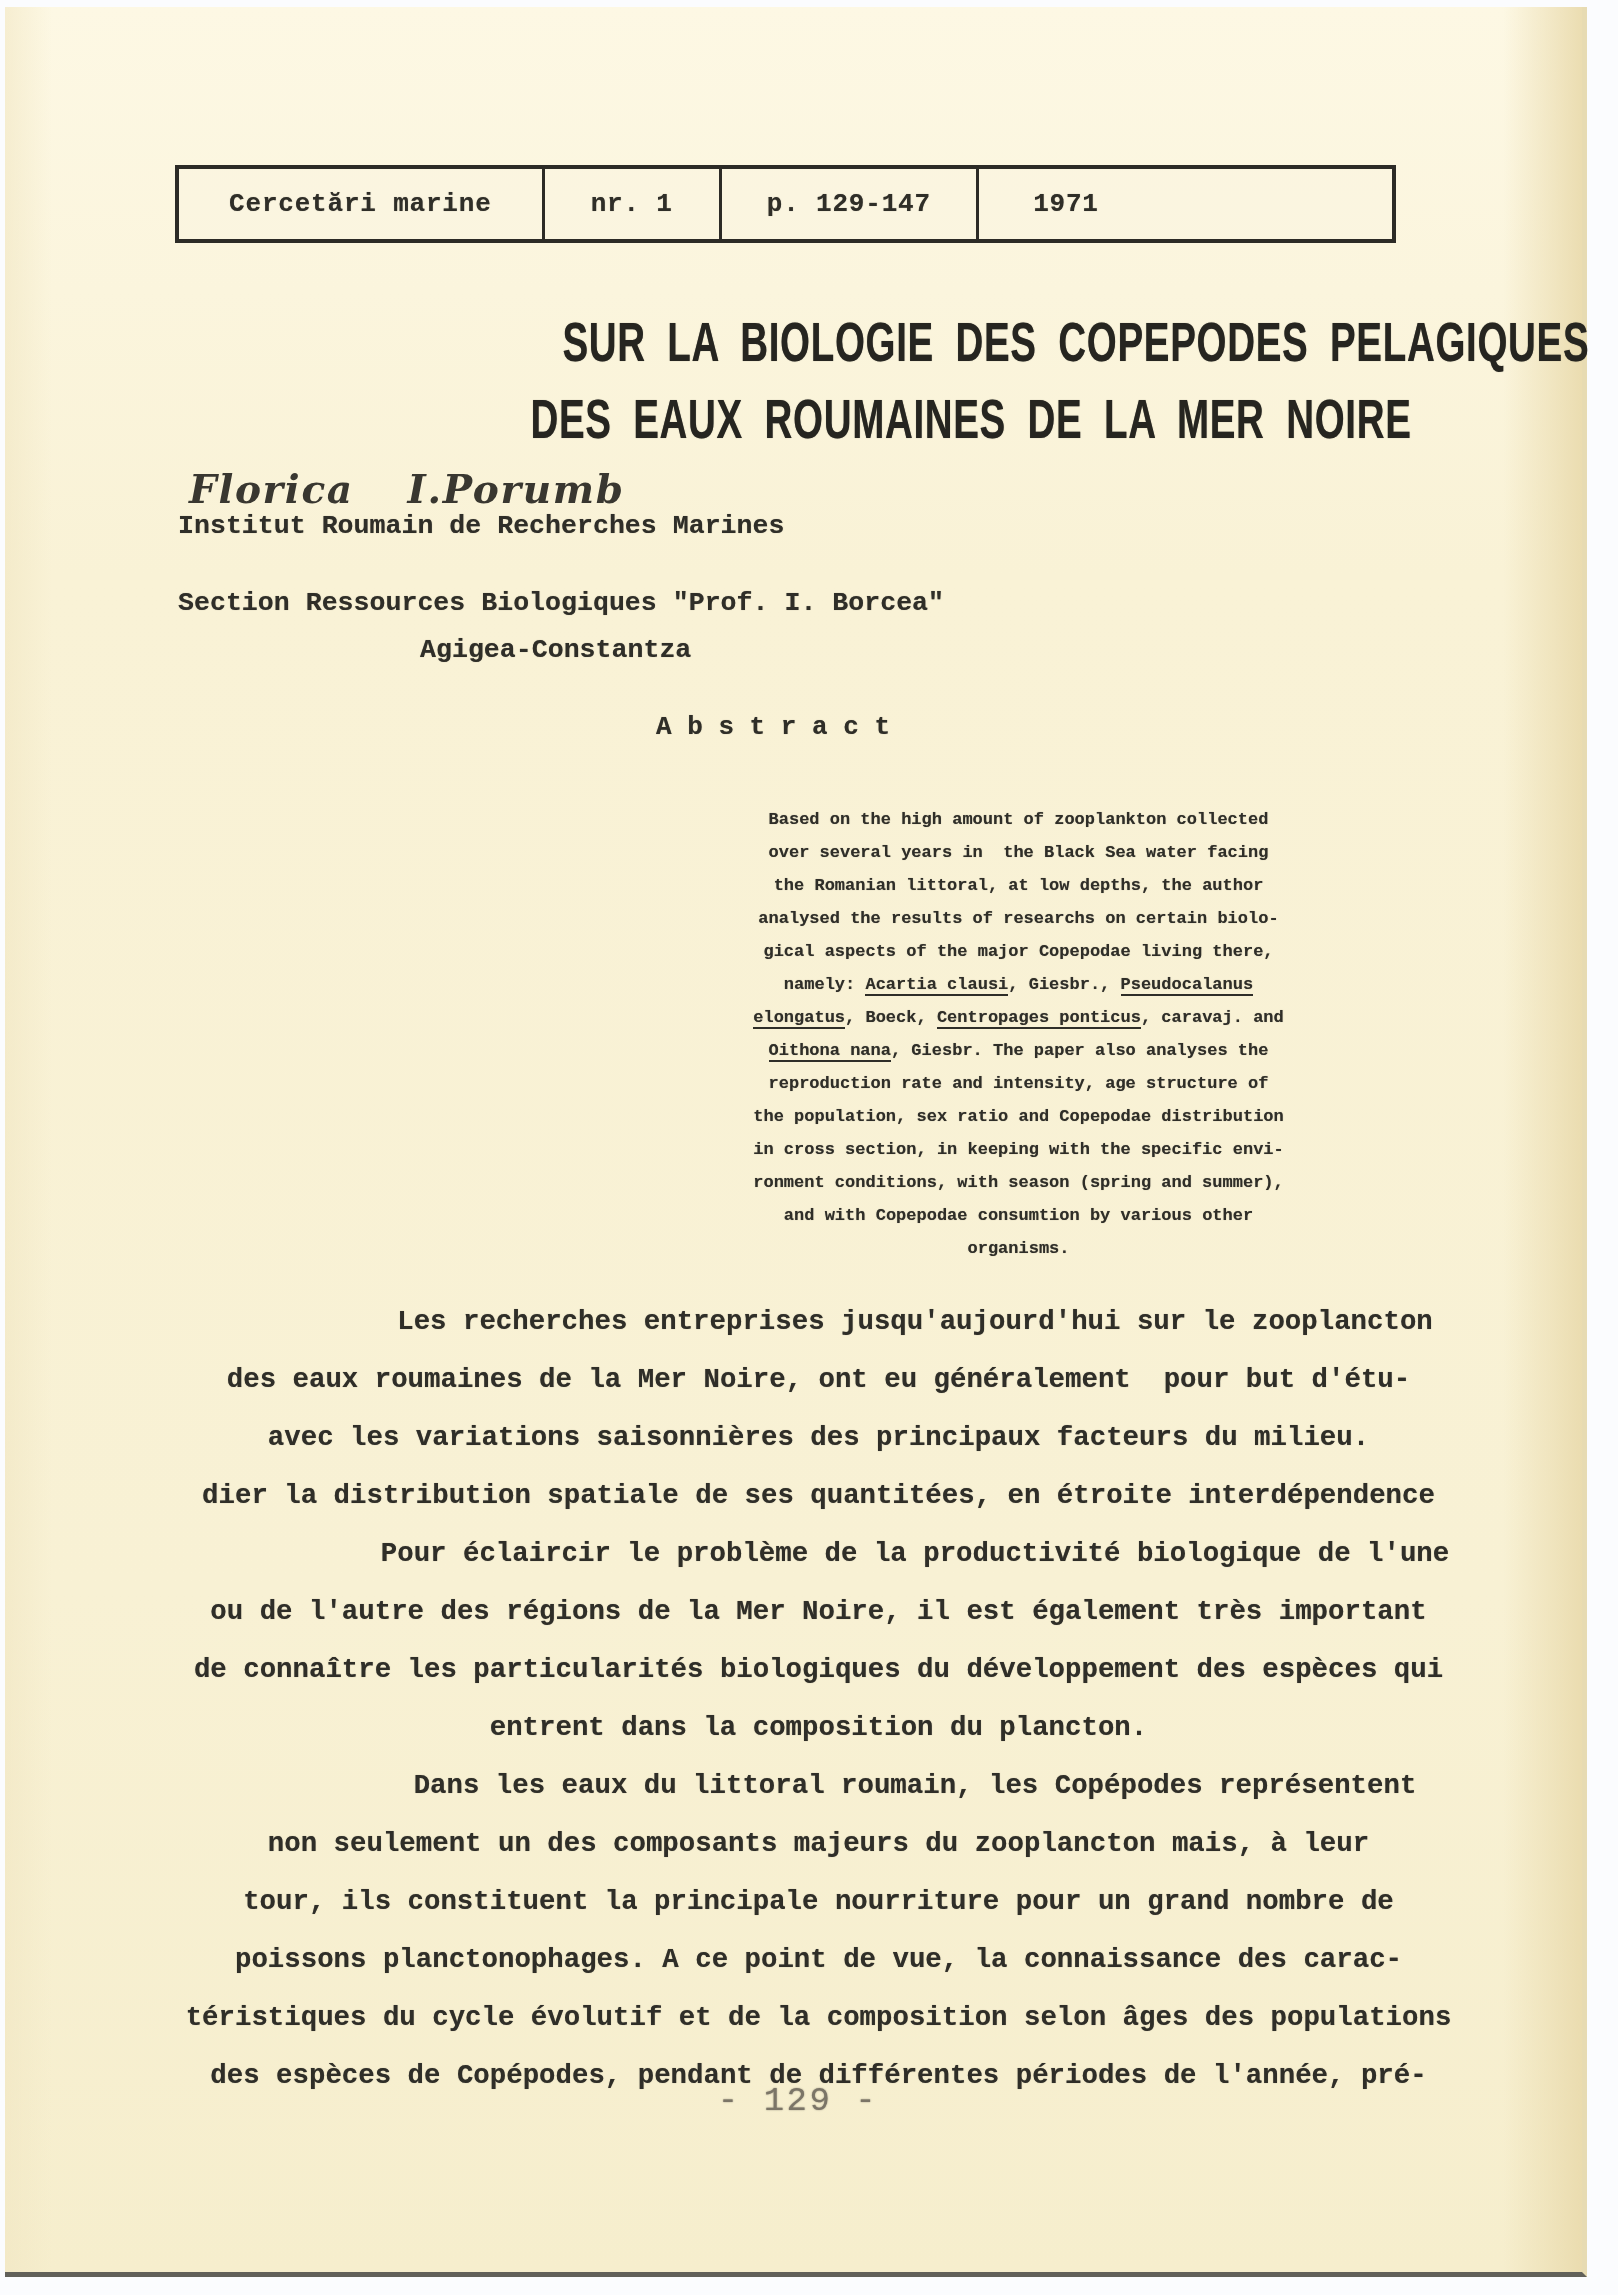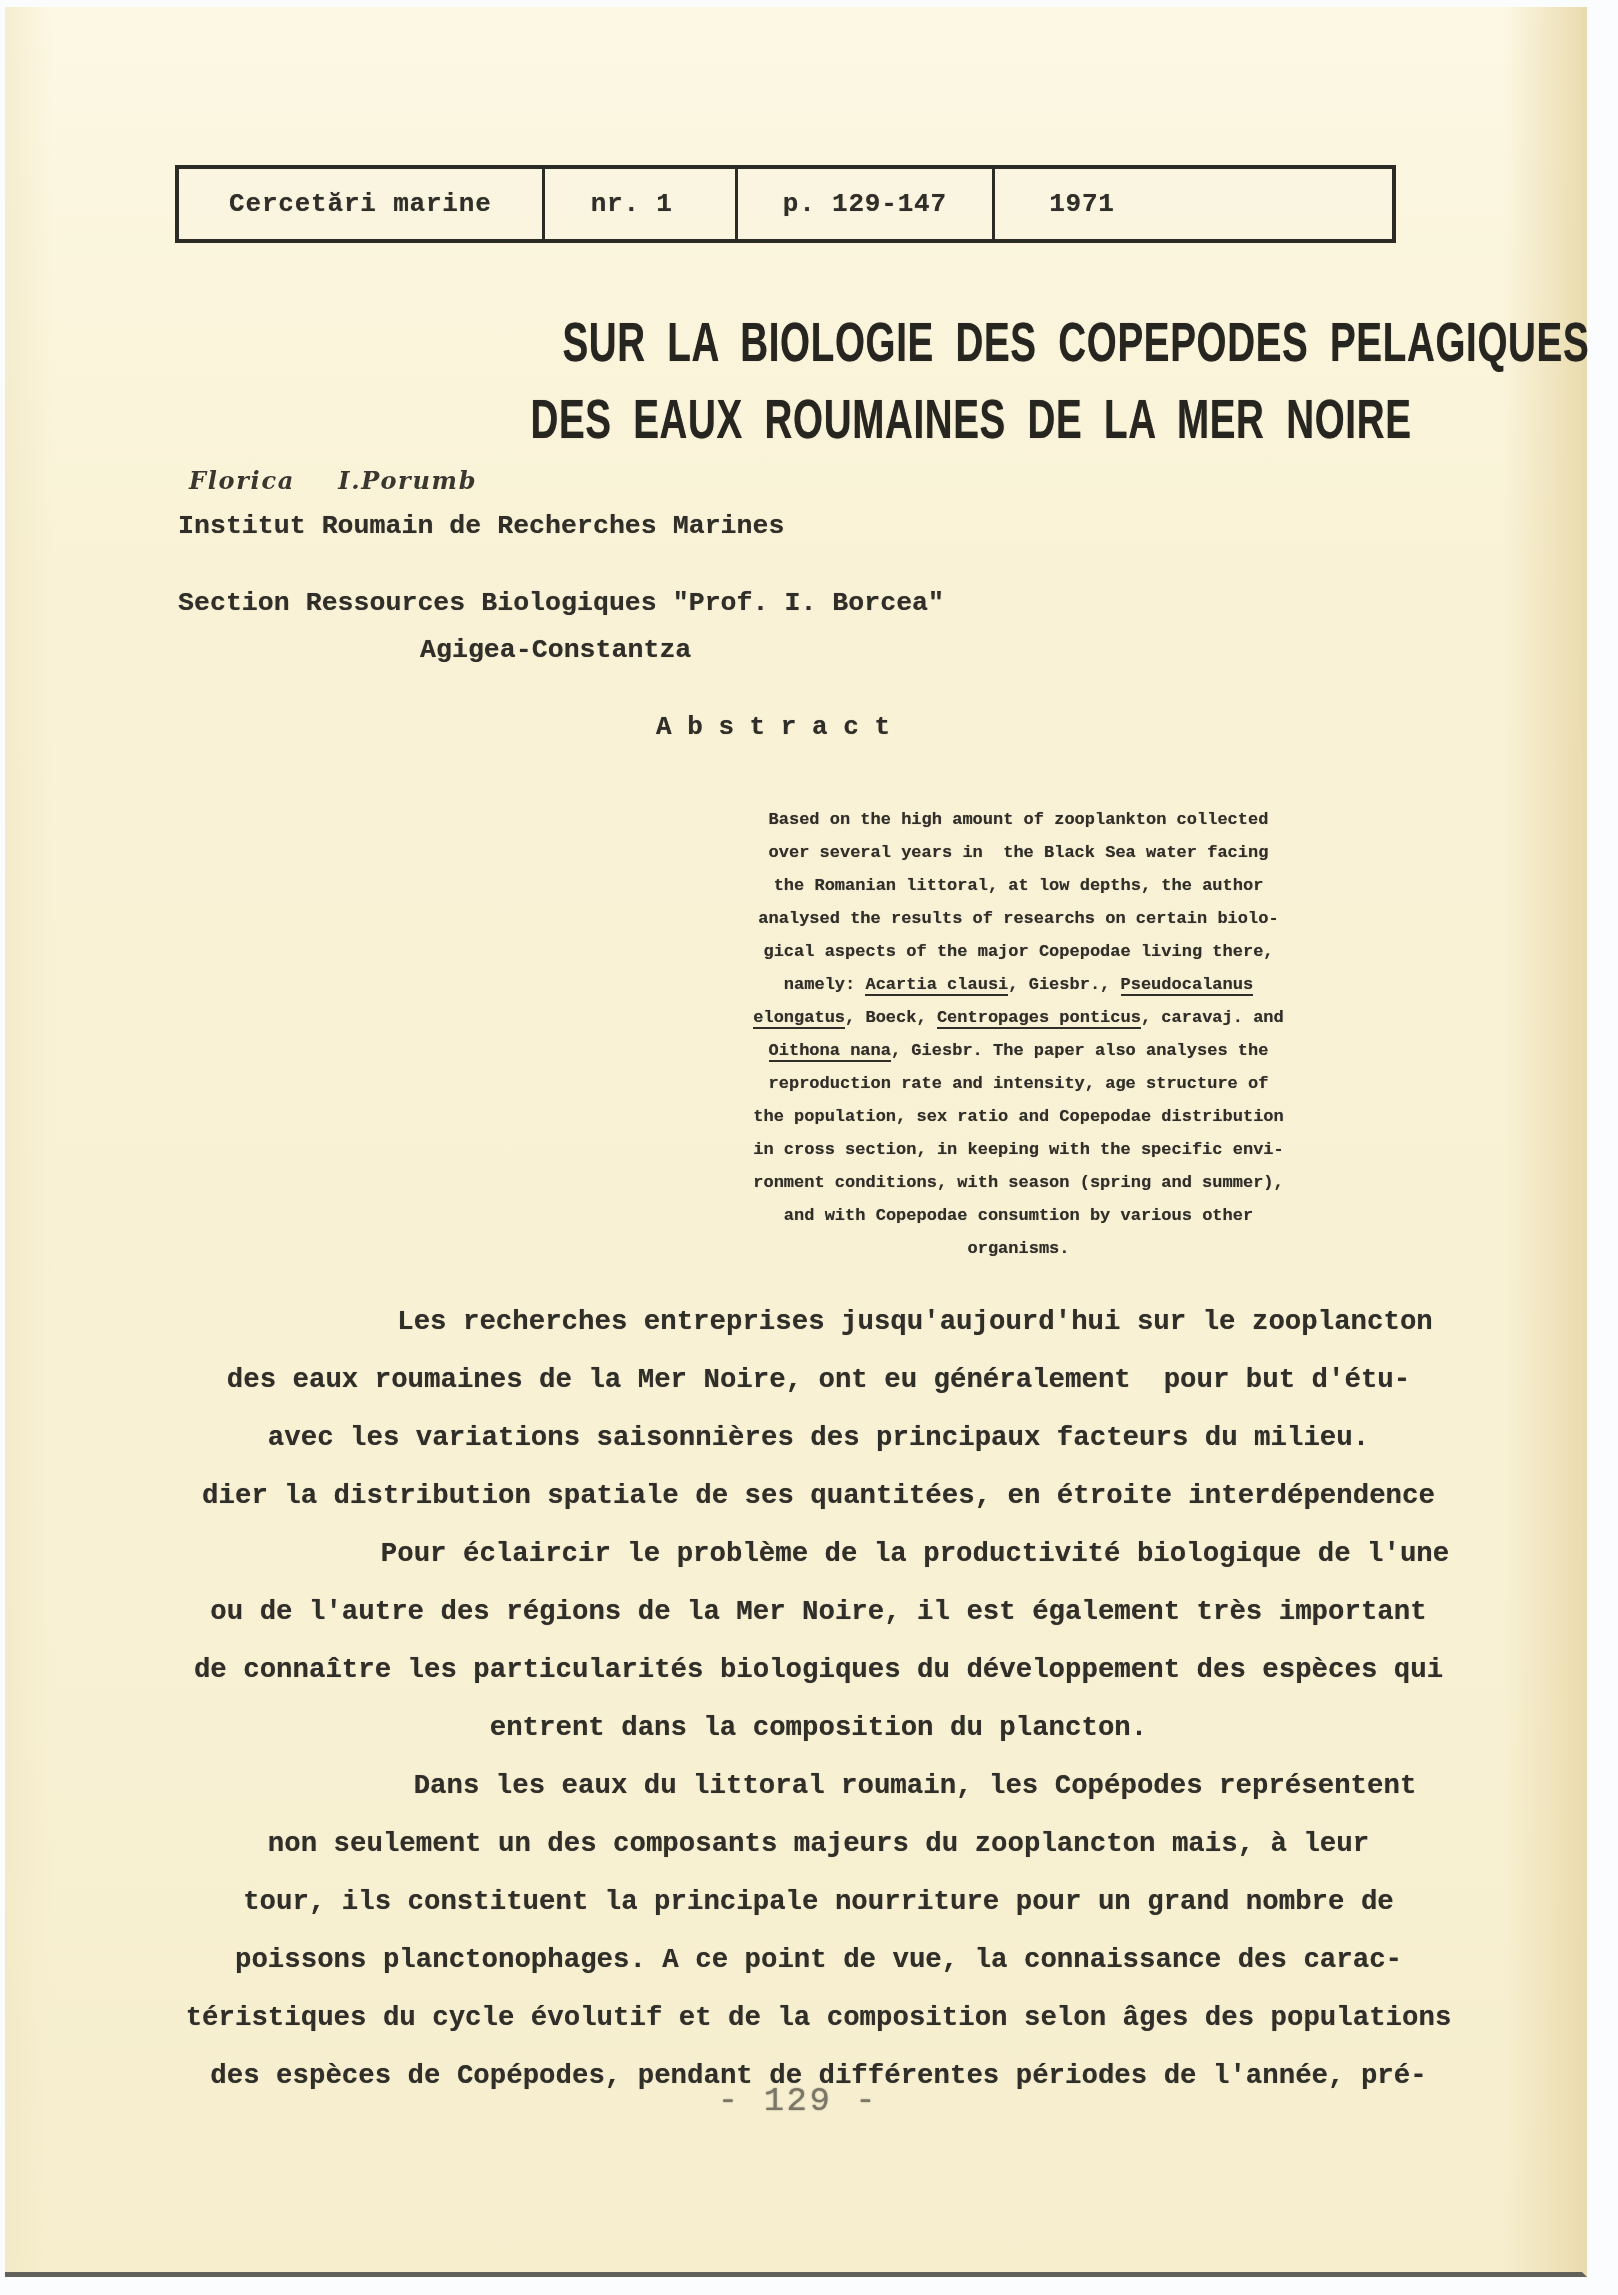--- a/index.html
+++ b/index.html
@@ -17,35 +17,35 @@
   
   .htable{
     position:absolute;left:170px;top:158px;width:1221px;height:78px;
     display:flex;border:4.2px solid #2c2b26;box-sizing:border-box;background:rgba(250,246,226,.4);
   }
   .hcell{
     display:flex;align-items:center;justify-content:center;
     font-weight:bold;font-size:26px;letter-spacing:0.8px;white-space:pre;box-sizing:border-box;
   }
   .hcell + .hcell{border-left:3.3px solid #2c2b26;}
-  .c1{width:29.9%;} .c2{width:19.7%;} .c3{width:14.6%;} .c4{width:21.2%;margin-left:16px;} .c5{width:14.6%;}
+  .c1{width:29.9%;} .c2{width:19.7%;} .c3{width:14.6%;} .c4{width:21.2%;} .c5{width:14.6%;}
   
   .title-block{position:absolute;left:332px;top:307px;width:1047px;text-align:right;}
   .title-line{
     font-family:"Liberation Sans","DejaVu Sans",sans-serif;font-weight:bold;
     font-size:47px;line-height:56px;letter-spacing:0.8px;word-spacing:12.5px;
     color:#262520;text-shadow:0 0 0.8px rgba(38,37,32,.6);
     display:inline-block;transform:scale(.82,1.18);transform-origin:100% 50%;
     margin-bottom:21.6px;white-space:pre;
   }
   
   .author{
     position:absolute;left:184px;top:459px;
     font-family:"DejaVu Serif","Liberation Serif",serif;font-style:italic;font-weight:bold;
-    font-size:24px;letter-spacing:1.7px;word-spacing:11.6px;color:#393730;white-space:pre;
+    font-size:39px;letter-spacing:1.7px;word-spacing:11.6px;color:#393730;white-space:pre;
   }
   .affil{position:absolute;font-weight:bold;font-size:26.6px;white-space:pre;}
   .affil1{left:173px;top:504px;}
   .affil2{left:173px;top:581px;}
   .affil3{left:415px;top:628px;}
   
   .abs-head{position:absolute;left:651px;top:705px;font-weight:bold;font-size:26px;white-space:pre;}
   .abs-lines{position:absolute;left:648px;top:796px;width:731px;}
   .aline{height:33px;line-height:33px;font-weight:bold;font-size:17px;white-space:pre;}
   .aline .u{border-bottom:2.5px solid #2f2e28;padding-bottom:0.8px;margin-top:39px;}

